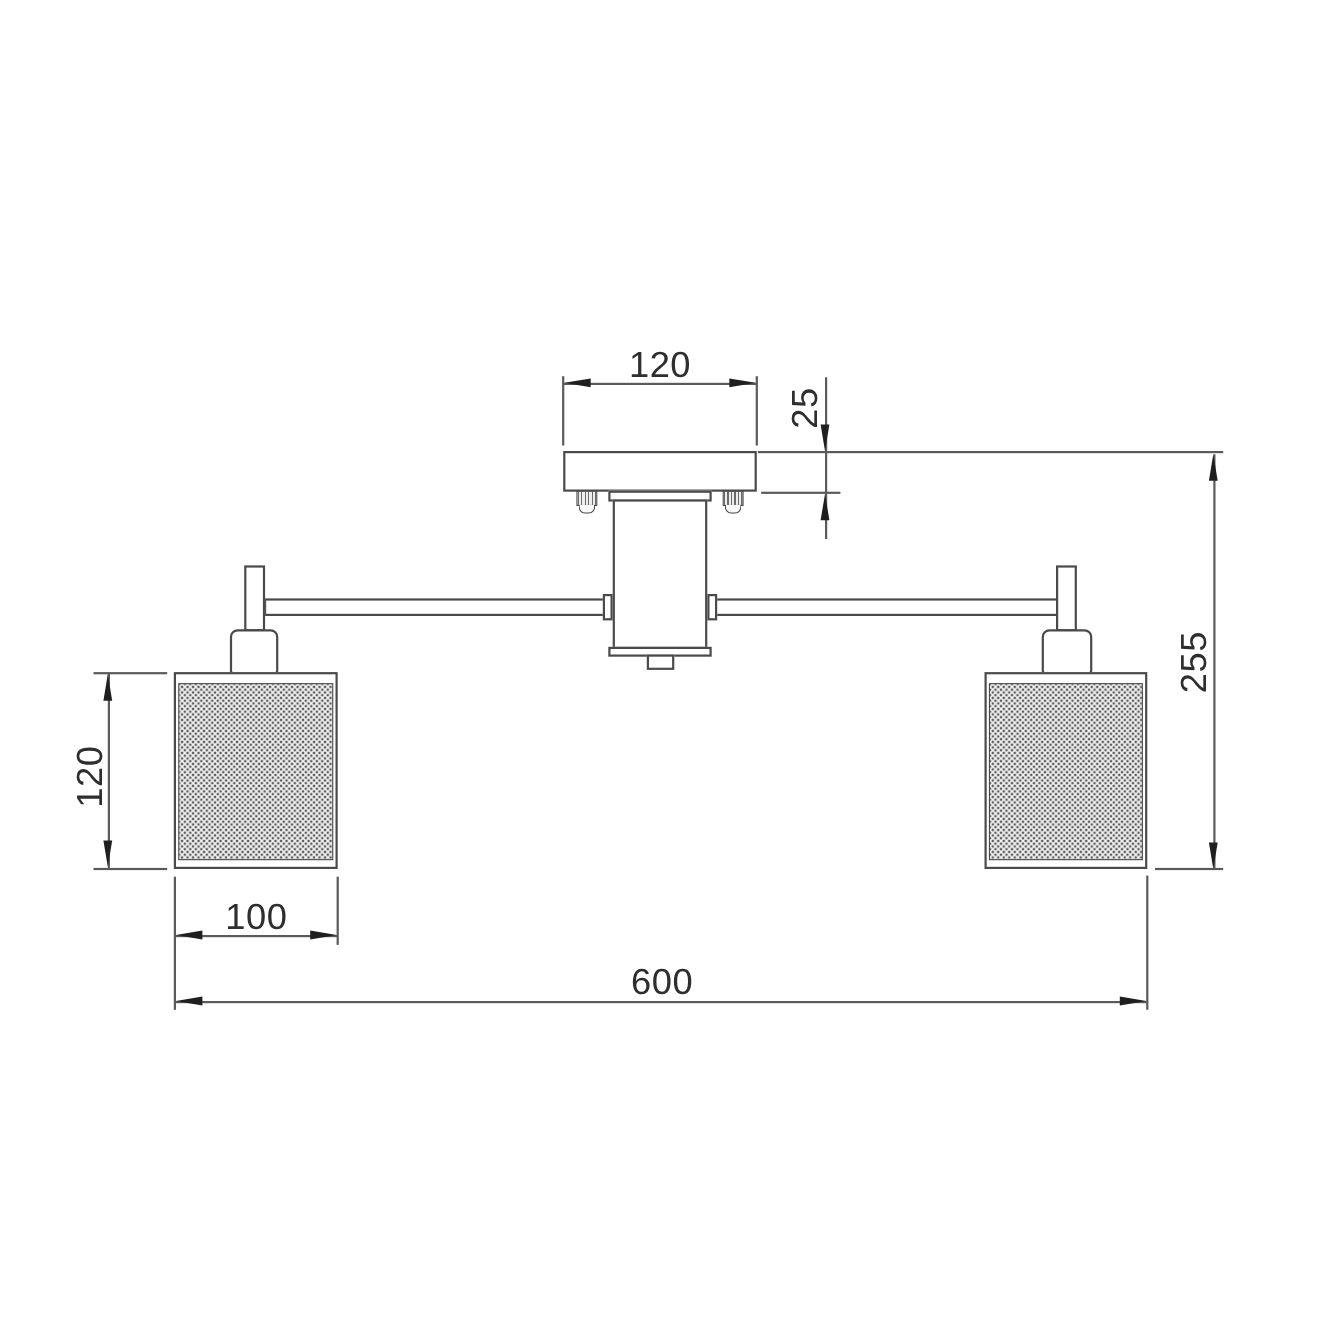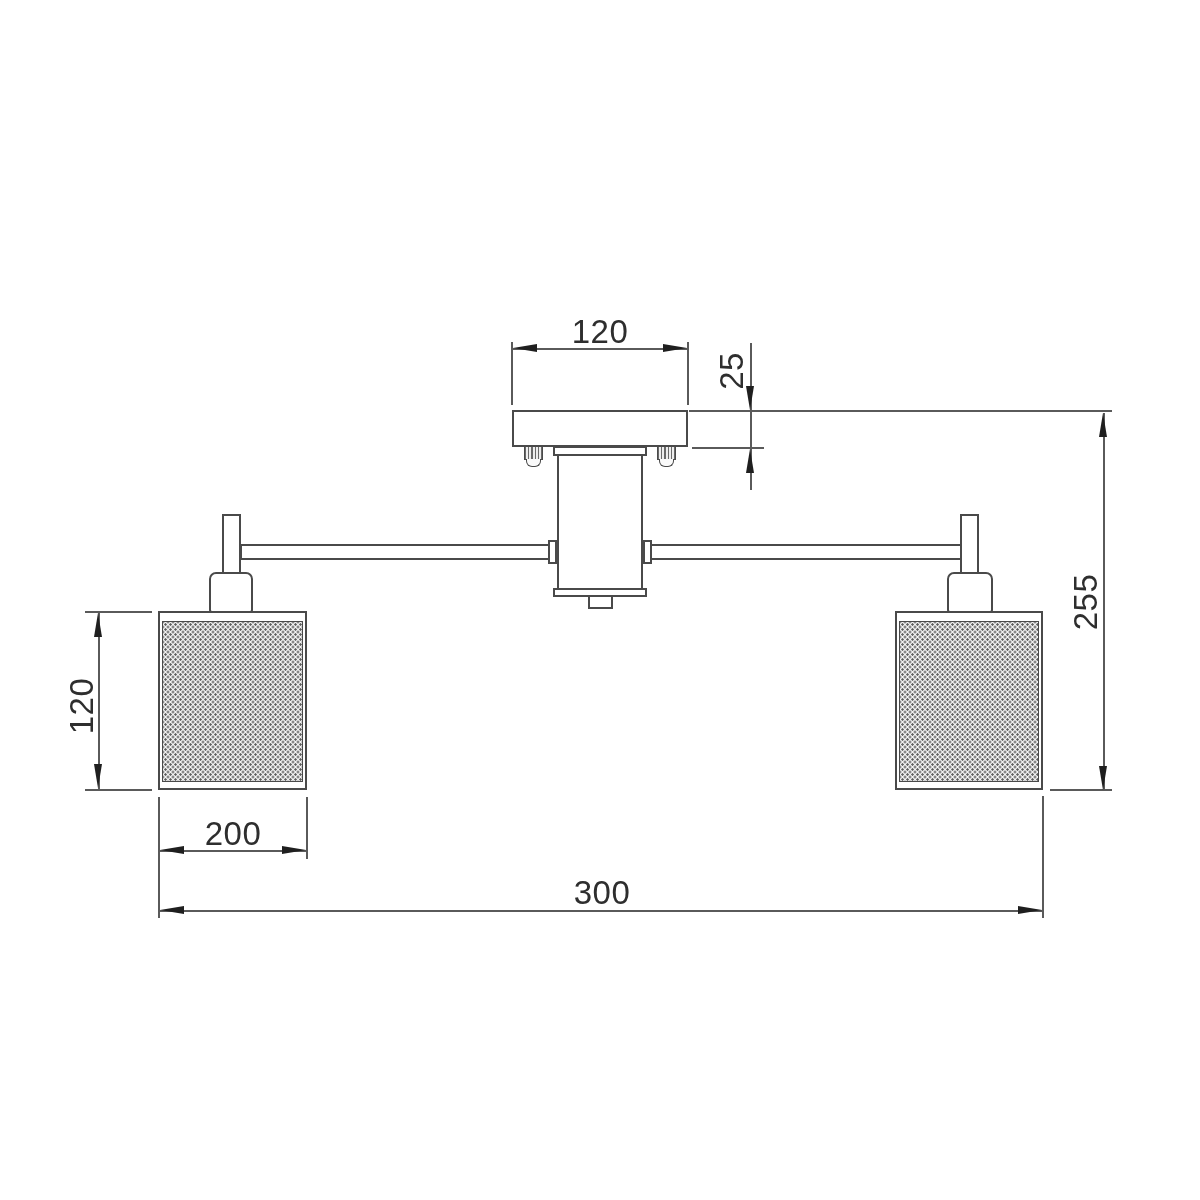--- a/index.html
+++ b/index.html
@@ -102,21 +102,21 @@
   <div class="vline" style="left:98px;top:612px;height:177px;"></div>
   <div class="arr up" style="left:94px;top:613px;"></div>
   <div class="arr down" style="left:94px;top:764px;"></div>
   <div class="dimtext rot" style="left:81px;top:706px;">120</div>
 
   <div class="vline" style="left:158px;top:797px;height:121px;"></div>
   <div class="vline" style="left:306px;top:797px;height:62px;"></div>
   <div class="hline" style="left:159px;top:850px;width:148px;"></div>
   <div class="arr left" style="left:160px;top:846px;"></div>
   <div class="arr right" style="left:282px;top:846px;"></div>
-  <div class="dimtext" style="left:233px;top:833px;">200</div>
+  <div class="dimtext" style="left:233px;top:833px;">100</div>
 
   <div class="vline" style="left:1042px;top:796px;height:122px;"></div>
   <div class="hline" style="left:159px;top:910px;width:884px;"></div>
   <div class="arr left" style="left:160px;top:906px;"></div>
   <div class="arr right" style="left:1018px;top:906px;"></div>
-  <div class="dimtext" style="left:602px;top:892px;">300</div>
+  <div class="dimtext" style="left:602px;top:892px;">600</div>
 
 </div>
 
 </body></html>

